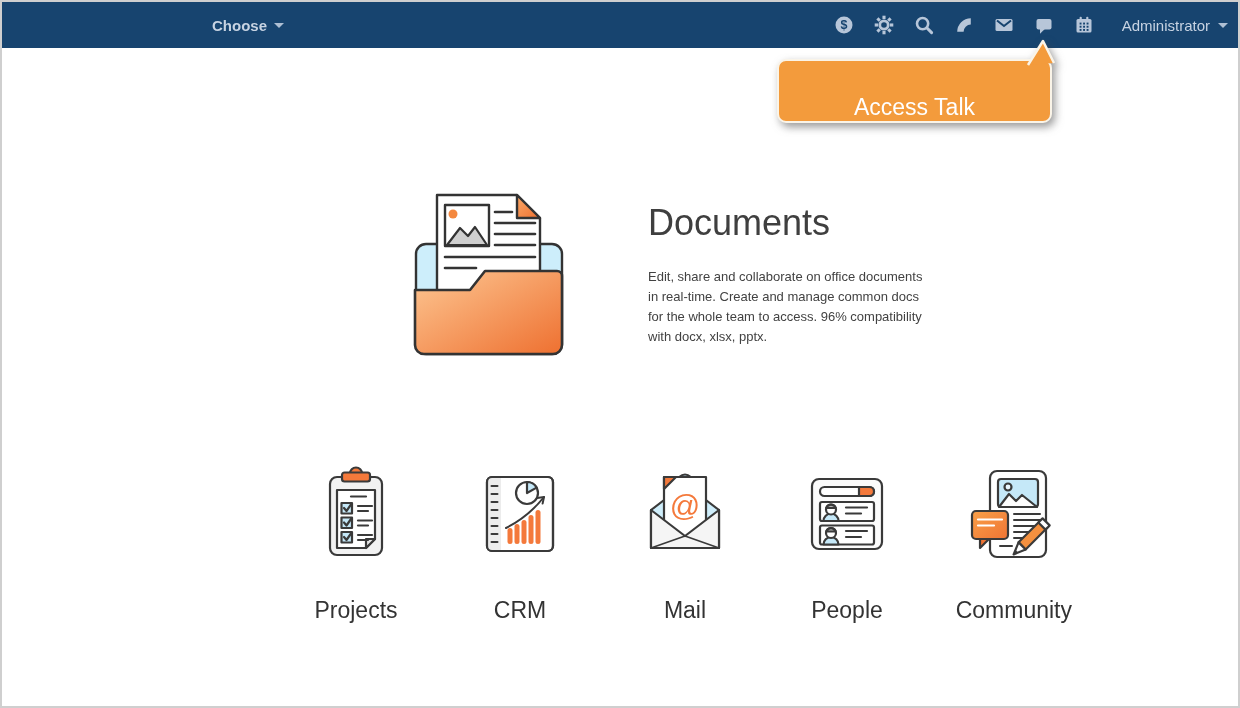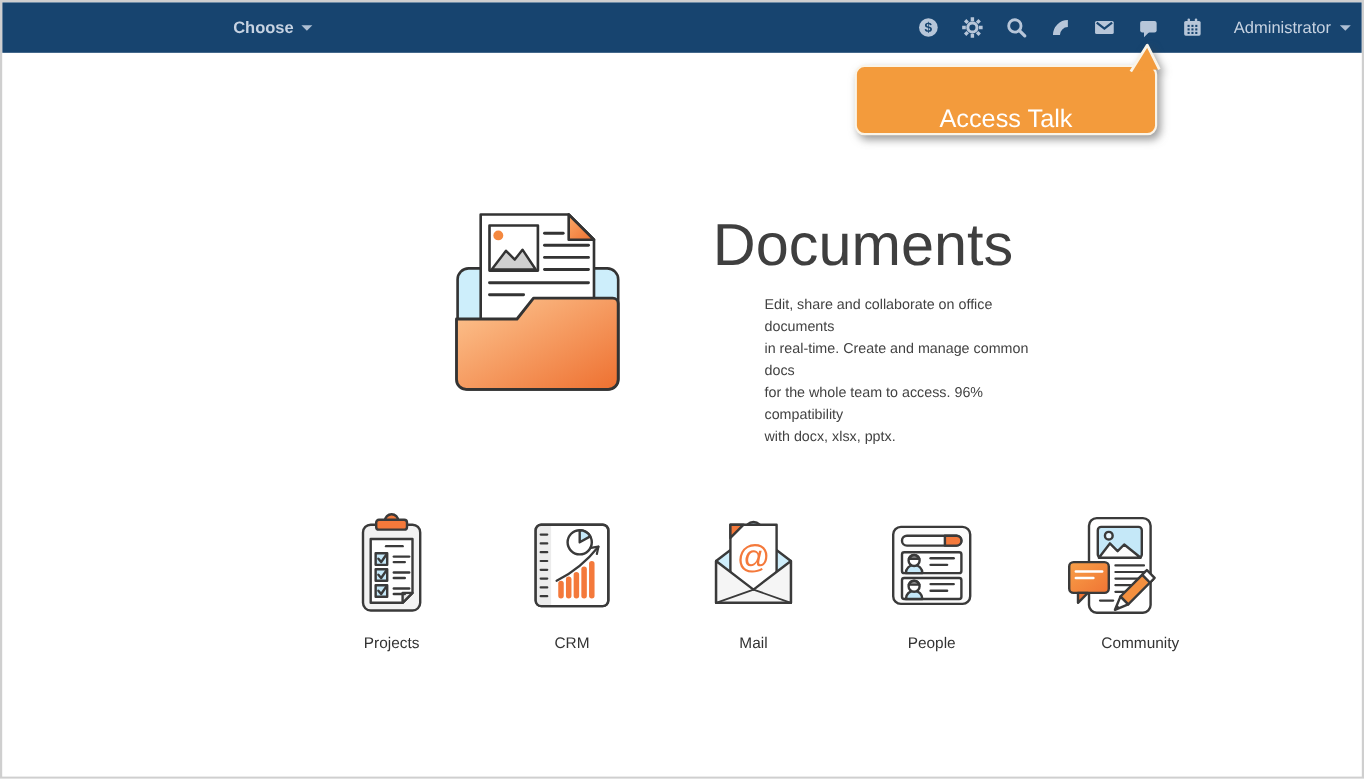--- a/index.html
+++ b/index.html
@@ -22,28 +22,28 @@
 
   
   .tip-wrap { position:absolute; left:775px; top:57px; z-index:5; filter:drop-shadow(3px 4px 4px rgba(70,70,70,.55)); }
   .tip-box { width:275px; height:64px; background:#f39b3c; border:2px solid #faf4e8; border-radius:9px;
              display:flex; align-items:flex-end; justify-content:center; color:#fff; font-size:23px; cursor:pointer; }
   .tip-tail { position:absolute; left:242px; top:-20px; width:44px; height:27px; }
 
   
   .hero-icon { position:absolute; left:400px; top:176px; width:170px; height:184px; }
   .hero-text { position:absolute; left:646px; top:198px; width:300px; }
-  .hero-title { font-size:54px; font-weight:300; color:#3f3f3f; line-height:46px; }
-  .hero-desc { margin-top:21px; font-size:13px; line-height:20px; color:#424242;margin-left:47px; }
+  .hero-title { font-size:36px; font-weight:300; color:#3f3f3f; line-height:46px; }
+  .hero-desc { margin-top:21px; font-size:13px; line-height:20px; color:#424242; }
   .hero-desc span { display:block; }
 
   
   .module { position:absolute; top:462px; width:120px; text-align:center; cursor:pointer; }
   .module svg { display:block; margin:0 auto; }
-  .module-label { display:block; margin-top:12px; font-size:14px; color:#333; }
+  .module-label { display:block; margin-top:33px; font-size:23px; color:#333; }
   .m-projects { left:294px; } .m-crm { left:458px; } .m-mail { left:623px; }
   .m-people { left:785px; } .m-community { left:950px;text-align:right; }
 </style>
 </head>
 <body>
 
 <div class="page">
 
   <header class="navbar">
     <button class="choose">

